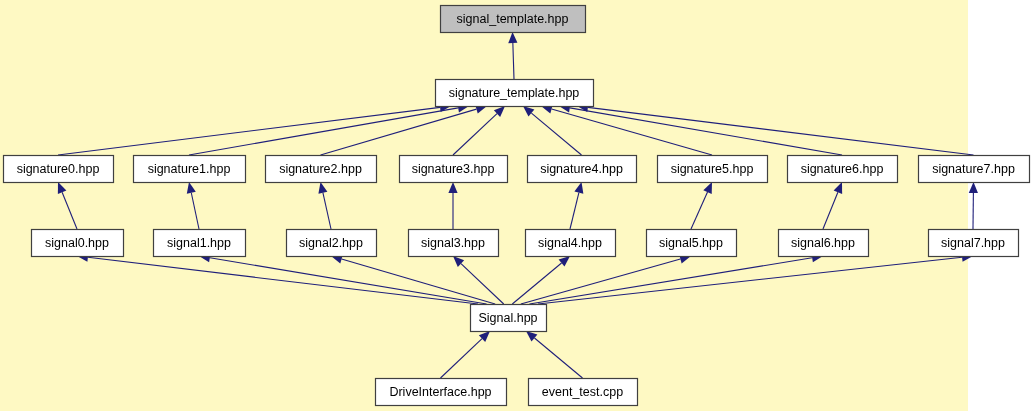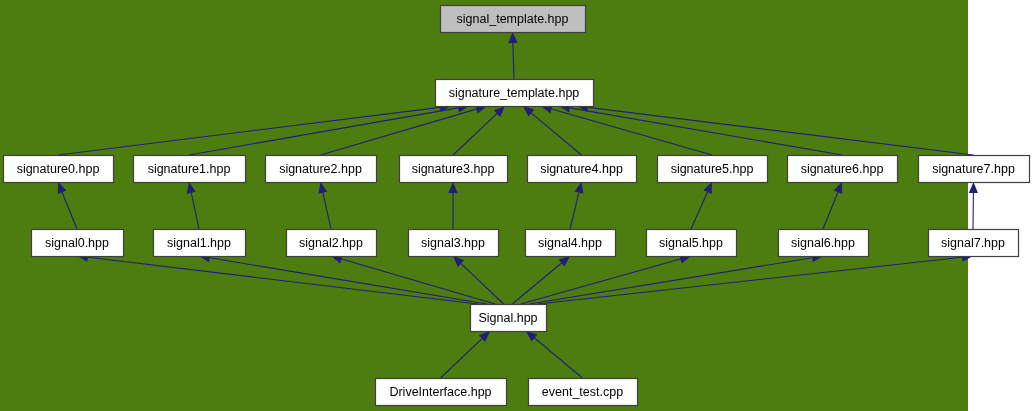--- a/index.html
+++ b/index.html
@@ -10,21 +10,21 @@
   body {
     width: 1032px;
     height: 411px;
     font-family: "Liberation Sans", sans-serif;
     overflow: hidden;
   }
   #graph-root {
     position: relative;
     width: 968px;
     height: 411px;
-    background: #4d7c0f;
+    background: #fef9c3;
   }
   svg#graph-canvas {
     position: absolute;
     top: 0;
     left: 0;
     width: 1032px;
     height: 411px;
     display: block;
   }
   .node-box {

